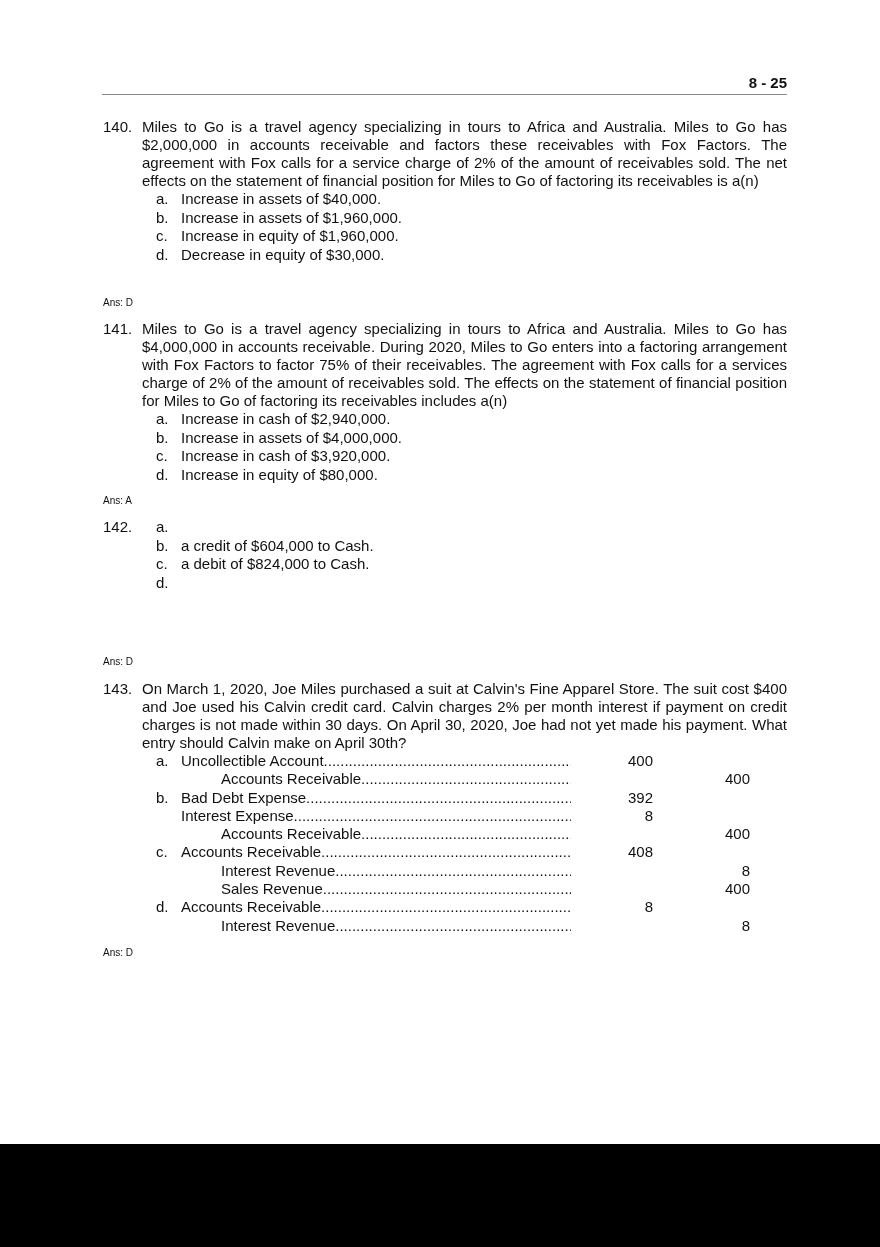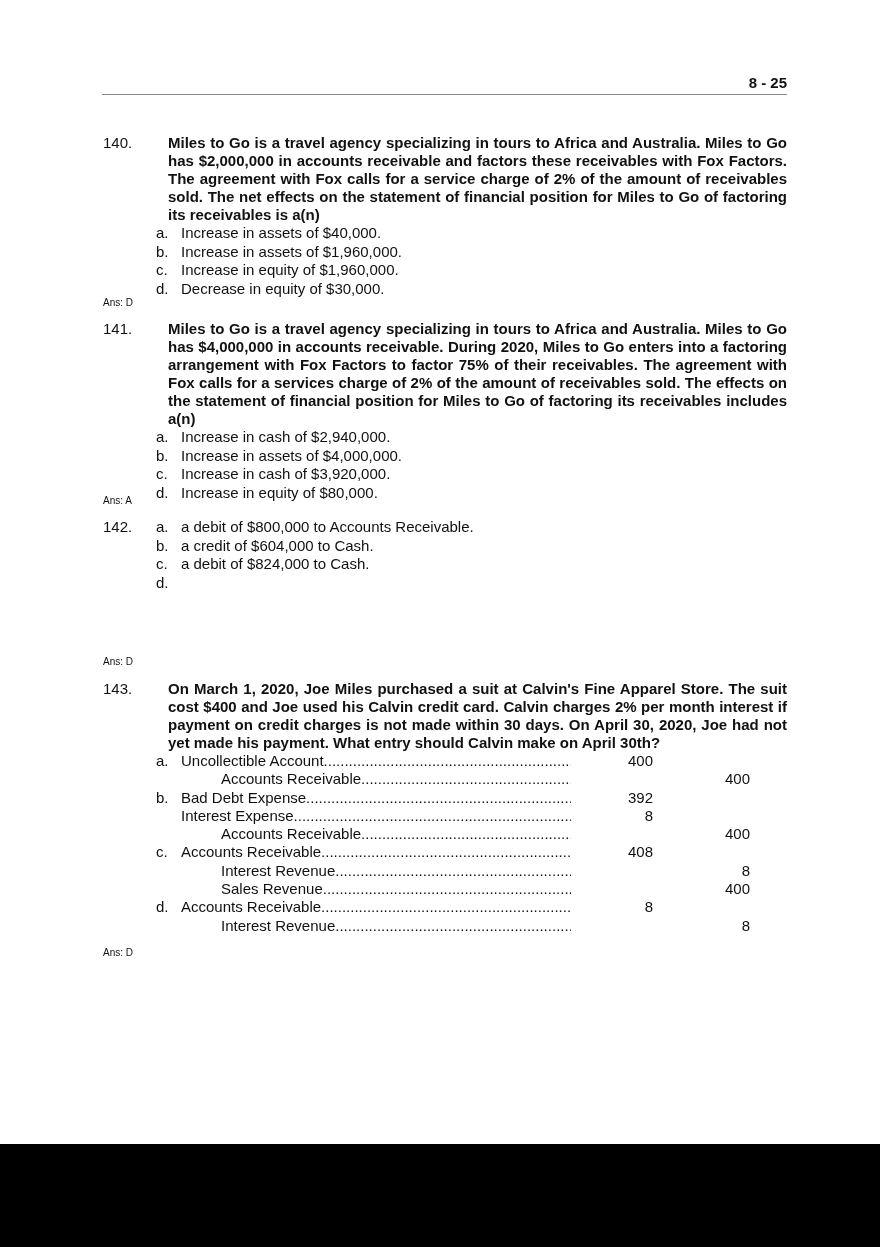--- a/index.html
+++ b/index.html
@@ -6,21 +6,21 @@
   body {
     width: 880px; height: 1247px; background: #ffffff; position: relative; overflow: hidden;
     font-family: "Liberation Sans", sans-serif; color: #111;
   }
   .page { position: absolute; left: 0; top: 0; width: 766px; height: 1144px; background: #fff; }
   .bottom-bar { position: absolute; left: 0; top: 1144px; width: 880px; height: 103px; background: #000; }
   .header { position: absolute; left: 102px; top: 74px; width: 685px; height: 20px; border-bottom: 1px solid #8a8a8a; }
   .page-num { position: absolute; right: 0; top: 0; font-weight: bold; font-size: 15px; }
   .q { position: absolute; left: 103px; width: 684px; font-size: 15px; line-height: 18px; }
   .q-num { position: absolute; left: 0; top: 0; }
-  .q-text { margin-left: 65px; text-align: justify; font-weight: bold; }
+  .q-text { margin-left: 39px; text-align: justify; }
   .opts { margin-left: 53px; }
   .opt { display: flex; line-height: 18.5px; }
   .opt-letter { width: 25px; }
   .ans { position: absolute; left: 103px; font-size: 10px; }
   .je { margin-left: 53px; font-size: 15px; }
   .je-row { position: relative; height: 18.3px; line-height: 18.3px; }
   .je-letter { position: absolute; left: 0; }
   .je-acct { position: absolute; left: 25px; width: 390px; overflow: hidden; white-space: nowrap; text-align: center; }
   .je-acct.indent { left: 65px; width: 350px; }
   .je-acct::after { content: "............................................................................................................................"; }
@@ -28,21 +28,21 @@
   .je-cr { position: absolute; right: 37px; width: 60px; text-align: right; }
 </style>
 </head>
 <body>
 
 <div class="page">
   <div class="header">
     <span class="page-num">8 - 25</span>
   </div>
 
-  <div class="q" style="top:134px;">
+  <div class="q" style="top:118px;">
     <span class="q-num">140.</span>
     <div class="q-text">Miles to Go is a travel agency specializing in tours to Africa and Australia. Miles to Go has $2,000,000 in accounts receivable and factors these receivables with Fox Factors. The agreement with Fox calls for a service charge of 2% of the amount of receivables sold. The net effects on the statement of financial position for Miles to Go of factoring its receivables is a(n)</div>
     <div class="opts">
       <div class="opt">
           <span class="opt-letter">a.</span>
           <span>Increase in assets of $40,000.</span>
         </div>
       <div class="opt">
           <span class="opt-letter">b.</span>
           <span>Increase in assets of $1,960,000.</span>
@@ -81,21 +81,20 @@
         </div>
     </div>
   </div>
   <div class="ans" style="top:495px;">Ans: A</div>
 
   <div class="q" style="top:518px;">
     <span class="q-num">142.</span>
     <div class="opts">
       <div class="opt">
           <span class="opt-letter">a.</span>
-          <span>a debit of $800,000 to Accounts Receivable.</span>
         </div>
       <div class="opt">
           <span class="opt-letter">b.</span>
           <span>a credit of $604,000 to Cash.</span>
         </div>
       <div class="opt">
           <span class="opt-letter">c.</span>
           <span>a debit of $824,000 to Cash.</span>
         </div>
       <div class="opt">

